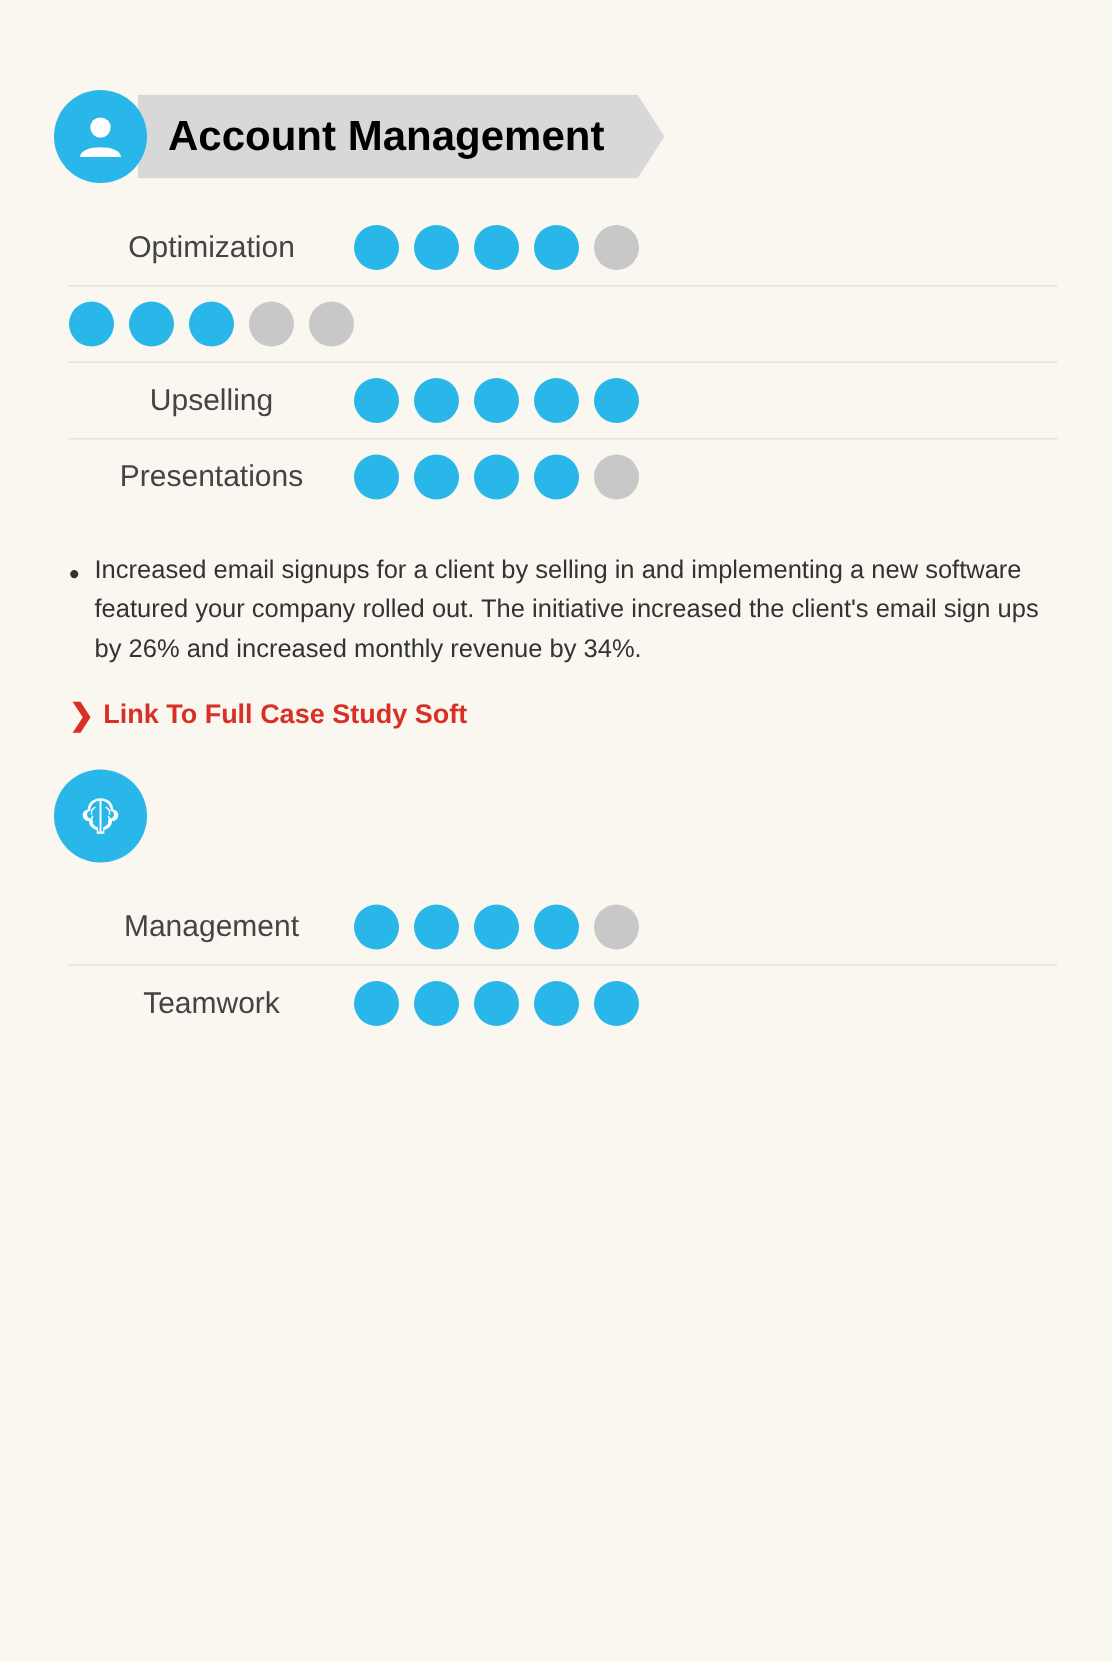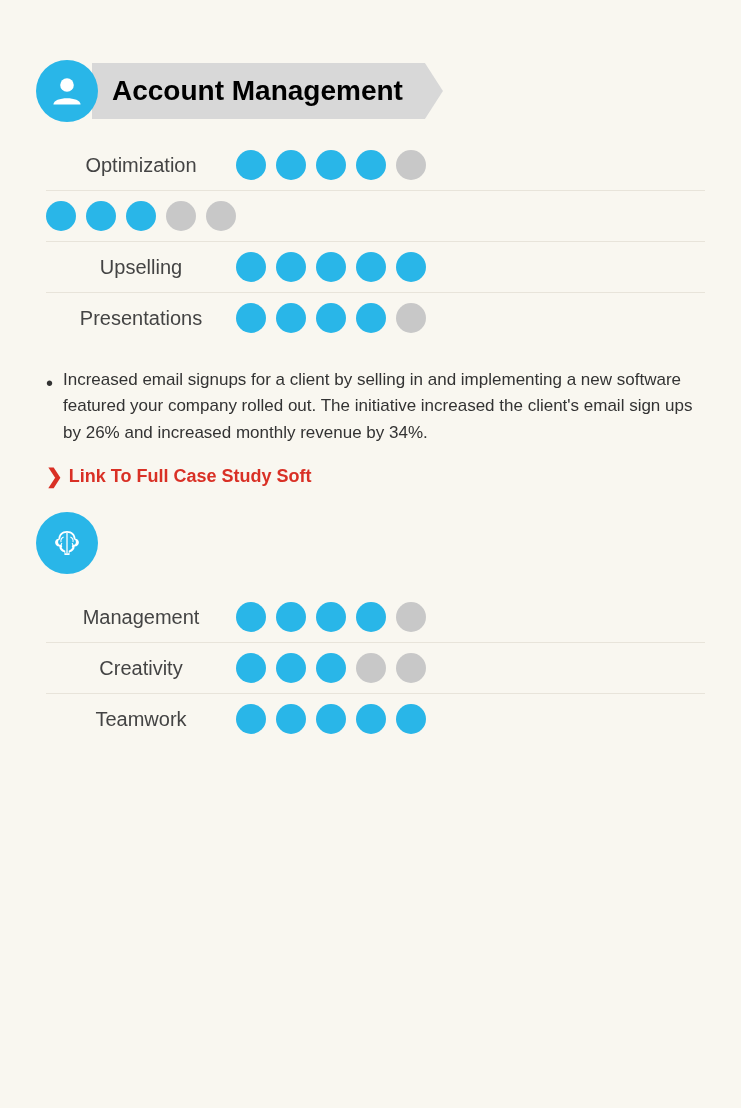--- a/index.html
+++ b/index.html
@@ -225,30 +225,20 @@
         <span class="skill-name">Management</span>
         <div class="dots">
           <div class="dot filled"></div>
           <div class="dot filled"></div>
           <div class="dot filled"></div>
           <div class="dot filled"></div>
           <div class="dot empty"></div>
         </div>
       </div>
       <div class="skill-row">
-        <span class="skill-name">Creativity</span>
-        <div class="dots">
-          <div class="dot filled"></div>
-          <div class="dot filled"></div>
-          <div class="dot filled"></div>
-          <div class="dot empty"></div>
-          <div class="dot empty"></div>
-        </div>
-      </div>
-      <div class="skill-row">
         <span class="skill-name">Teamwork</span>
         <div class="dots">
           <div class="dot filled"></div>
           <div class="dot filled"></div>
           <div class="dot filled"></div>
           <div class="dot filled"></div>
           <div class="dot filled"></div>
         </div>
       </div>
     </div>

